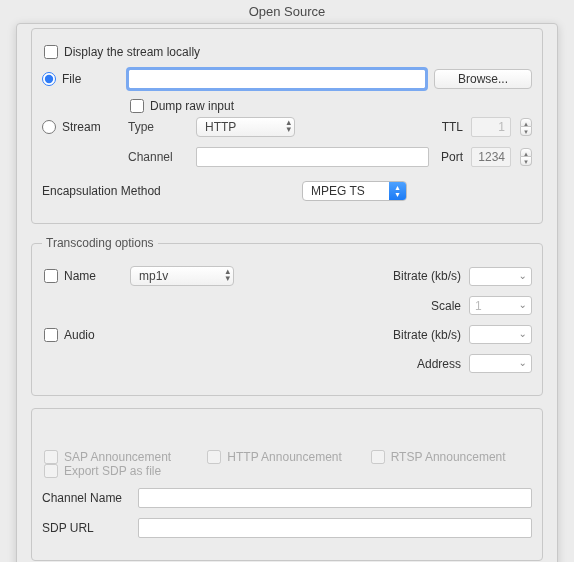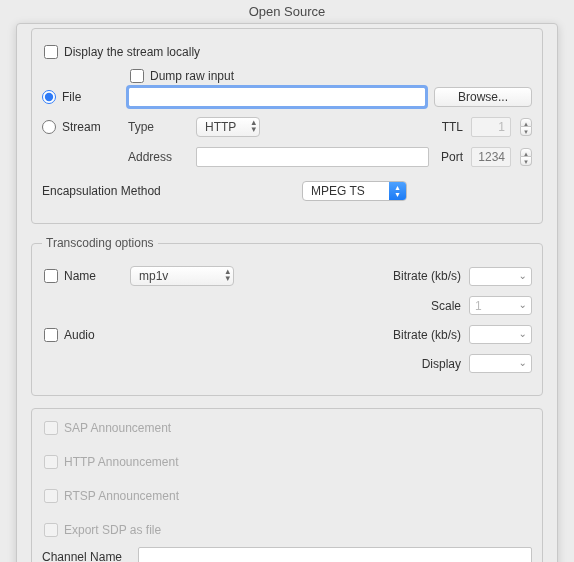--- a/index.html
+++ b/index.html
@@ -29,77 +29,77 @@
   .select-blue { position: relative; display: inline-flex; align-items: center; height: 20px; border: 1px solid #bfbfbf; border-radius: 4px; background: #fff; }
   .select-blue .txt { padding: 0 8px; font-size: 12px; }
   .select-blue .arrow { width: 17px; height: 18px; background: linear-gradient(#4da1ff,#1c7bf6); border-radius: 0 3px 3px 0; color: #fff; font-size: 8px; display: flex; flex-direction: column; align-items: center; justify-content: center; line-height: 7px; }
   .stepper { display: inline-flex; flex-direction: column; margin-left: 1px; }
   .stepper span { width: 12px; height: 9px; font-size: 7px; line-height: 9px; text-align: center; border: 1px solid #c5c5c5; background: linear-gradient(#fff,#ececec); color: #777; }
   .stepper span:first-child { border-radius: 4px 4px 0 0; }
   .stepper span:last-child { border-radius: 0 0 4px 4px; border-top: 0; }
   .combosmall { height: 19px; width: 63px; border: 1px solid #c5c5c5; border-radius: 3px; background: #fff; position: relative; }
   .combosmall::after { content: "⌄"; position: absolute; right: 4px; top: 2px; color: #888; font-size: 10px; }
   .spacer { flex: 1; }
-  .ann-grid { display: grid; grid-template-columns: 1fr; row-gap: 20px; margin-bottom: 10px; }
+  .ann-grid { display: grid; grid-template-columns: 1fr 1fr 1fr; row-gap: 0; margin-bottom: 10px; margin-top: 29px; }
 </style>
 </head>
 <body>
 
 <div class="win-title">Open Source</div>
 
 <div class="sheet">
 
   <fieldset>
 
     <div class="row">
       <div class="cb-wrap">
         <input type="checkbox" style="">
         <span class="lbl">Display the stream locally</span>
       </div>
     </div>
 
+    <div class="row">
+      <div class="radio-col">
+        <input type="radio" checked="" style="">
+        <span class="lbl">File</span>
+      </div>
+      <input class="text-input focus-ring" style="flex: 1 1 0%;" value="">
+      <button class="mac-btn" style="width:98px;">Browse...</button>
+    </div>
+
     <div class="row tight" style="margin-left:86px;">
       <div class="cb-wrap">
         <input type="checkbox" style="">
         <span class="lbl">Dump raw input</span>
       </div>
     </div>
 
     <div class="row">
       <div class="radio-col">
-        <input type="radio" checked="" style="">
-        <span class="lbl">File</span>
-      </div>
-      <input class="text-input focus-ring" style="flex: 1 1 0%;" value="">
-      <button class="mac-btn" style="width:98px;">Browse...</button>
-    </div>
-
-    <div class="row">
-      <div class="radio-col">
         <input type="radio" style="">
         <span class="lbl">Stream</span>
       </div>
       <span class="sublbl">Type</span>
       <div class="select-wrap">
-        <div class="select-box" style="width:64px;">
+        <div class="select-box" style="width:99px;">
             <span>HTTP</span>
           </div>
         <div class="select-caret"></div>
       </div>
       <div class="spacer"></div>
       <span class="lbl">TTL</span>
       <input class="text-input text-input-disabled" style="width: 40px; text-align: right;" value="1">
       <div class="stepper">
           <span>▴</span>
           <span>▾</span>
         </div>
     </div>
 
     <div class="row" style="margin-left:86px;">
-      <span class="sublbl">Address</span>
+      <span class="sublbl">Channel</span>
       <input class="text-input" style="flex: 1 1 0%;" value="">
       <span class="lbl" style="margin-left:4px;">Port</span>
       <input class="text-input text-input-disabled" style="width: 40px; text-align: right;" placeholder="1234">
       <div class="stepper">
           <span>▴</span>
           <span>▾</span>
         </div>
     </div>
 
     <div class="row" style="margin-top:14px;">
@@ -144,21 +144,21 @@
         <input type="checkbox" style="">
         <span class="lbl">Audio</span>
       </div>
       <div class="spacer"></div>
       <span class="lbl">Bitrate (kb/s)</span>
       <div class="combosmall"></div>
     </div>
 
     <div class="row">
       <div class="spacer"></div>
-      <span class="lbl">Display</span>
+      <span class="lbl">Address</span>
       <div class="combosmall"></div>
     </div>
   </fieldset>
 
   <fieldset>
 
     <div class="ann-grid">
       <div class="cb-wrap checkbox dis">
           <input type="checkbox" disabled="" style="">
           <span class="lbl-dis">SAP Announcement</span>

